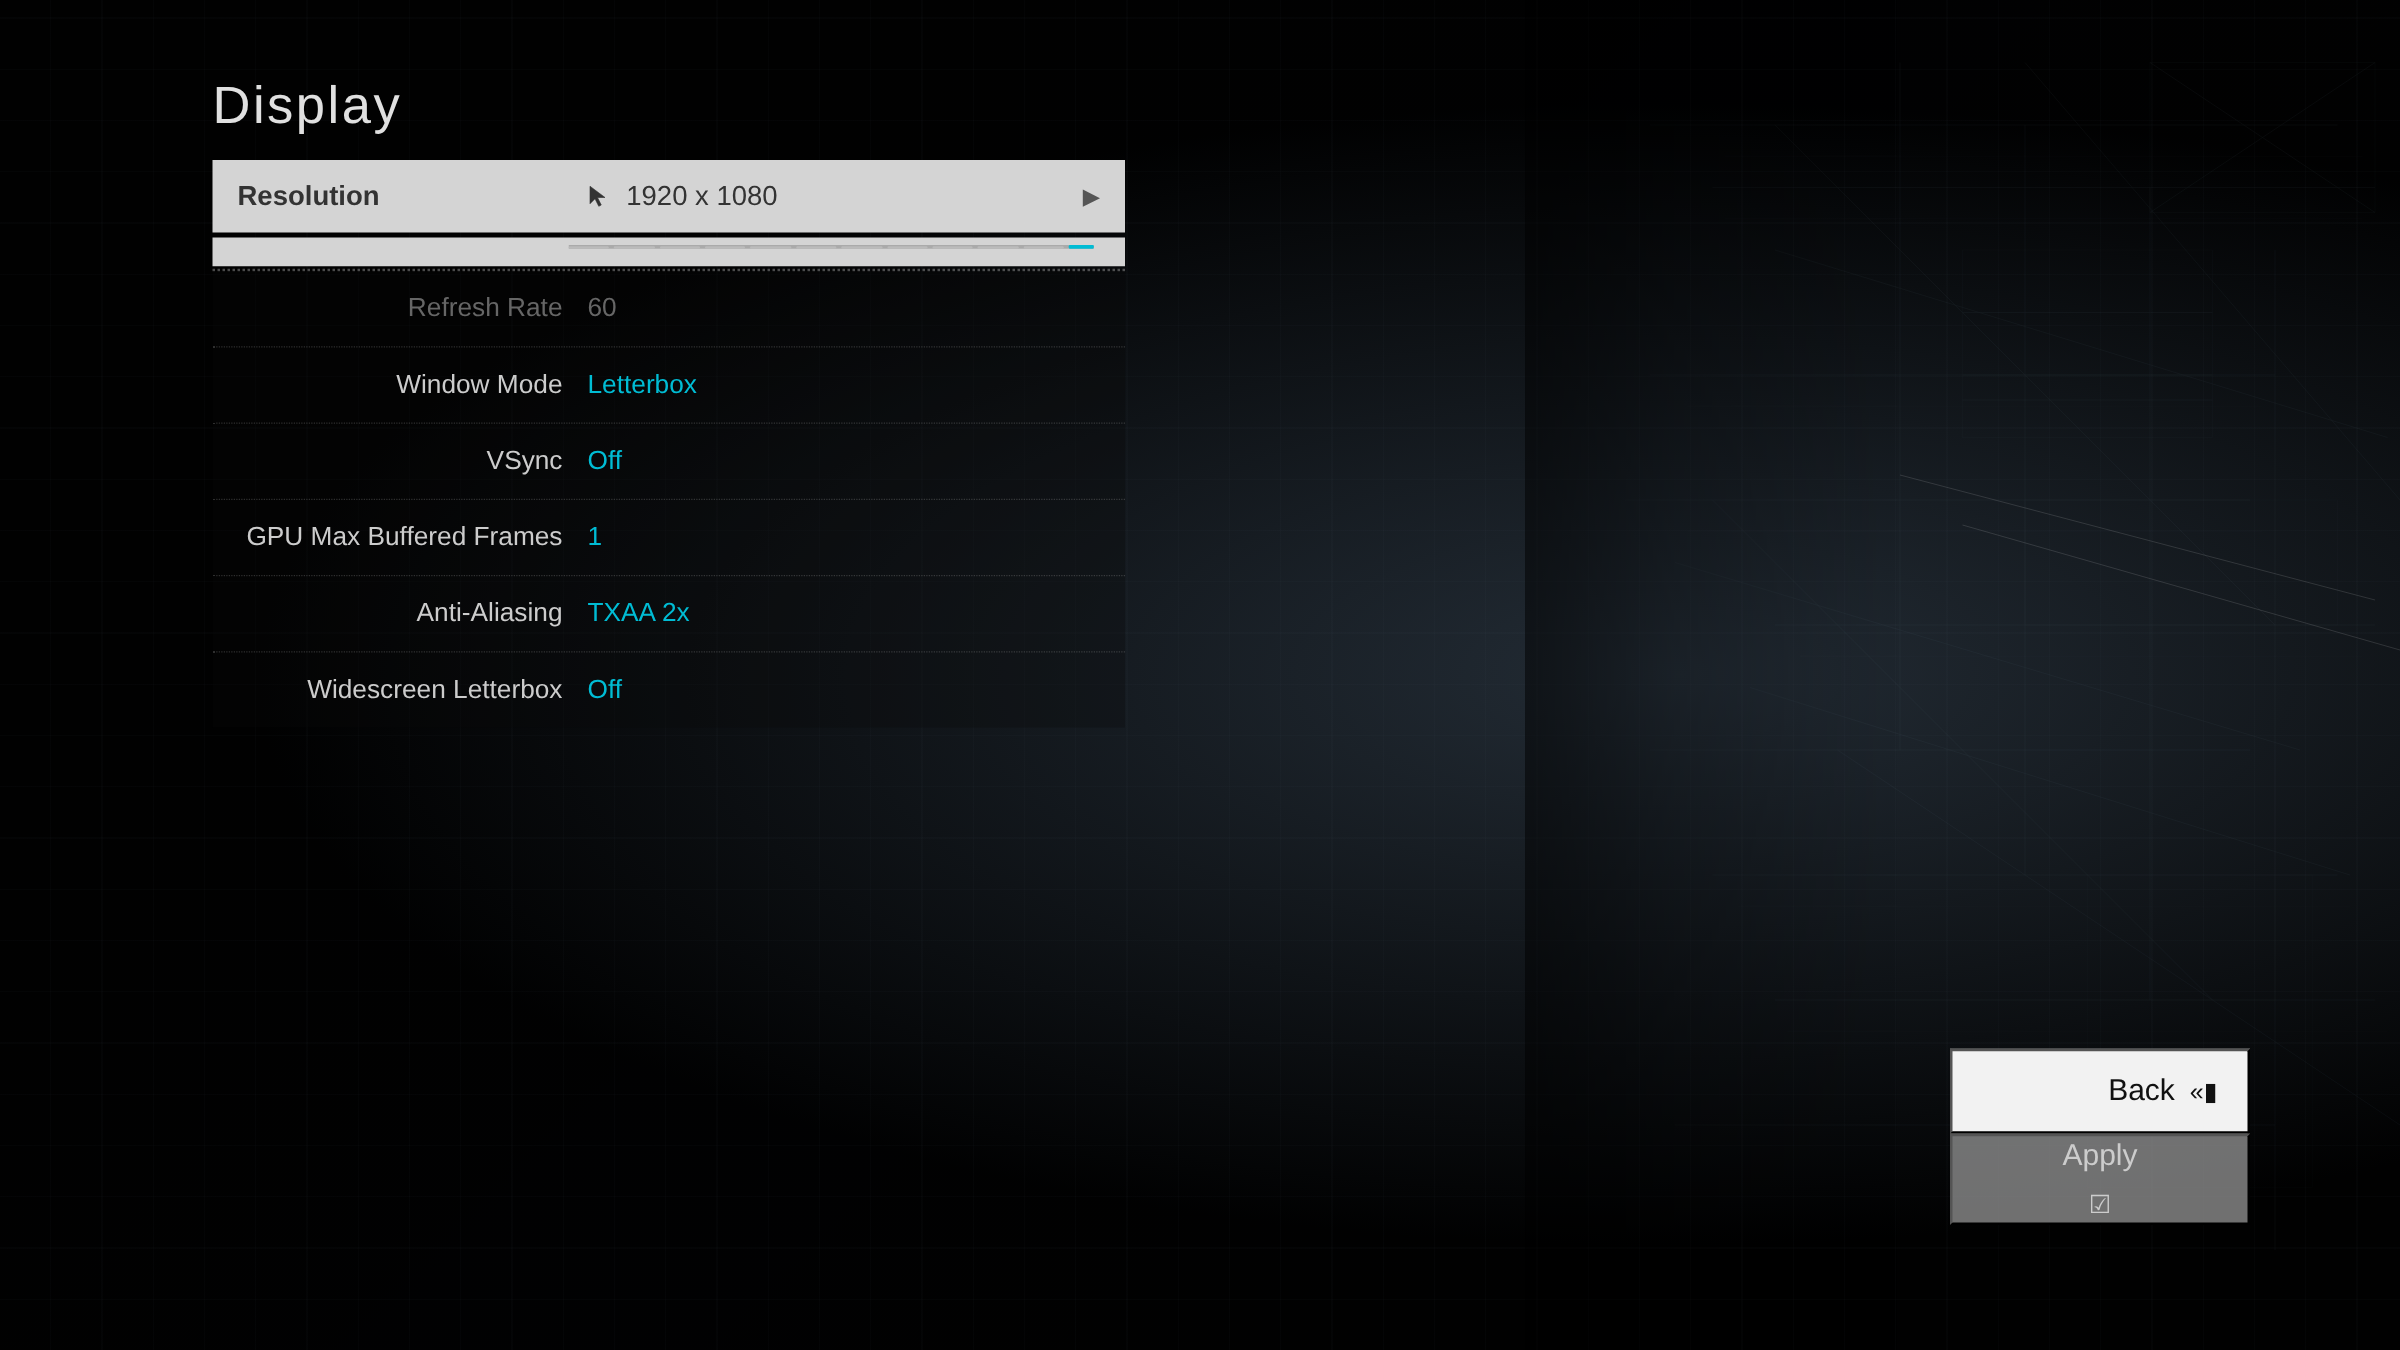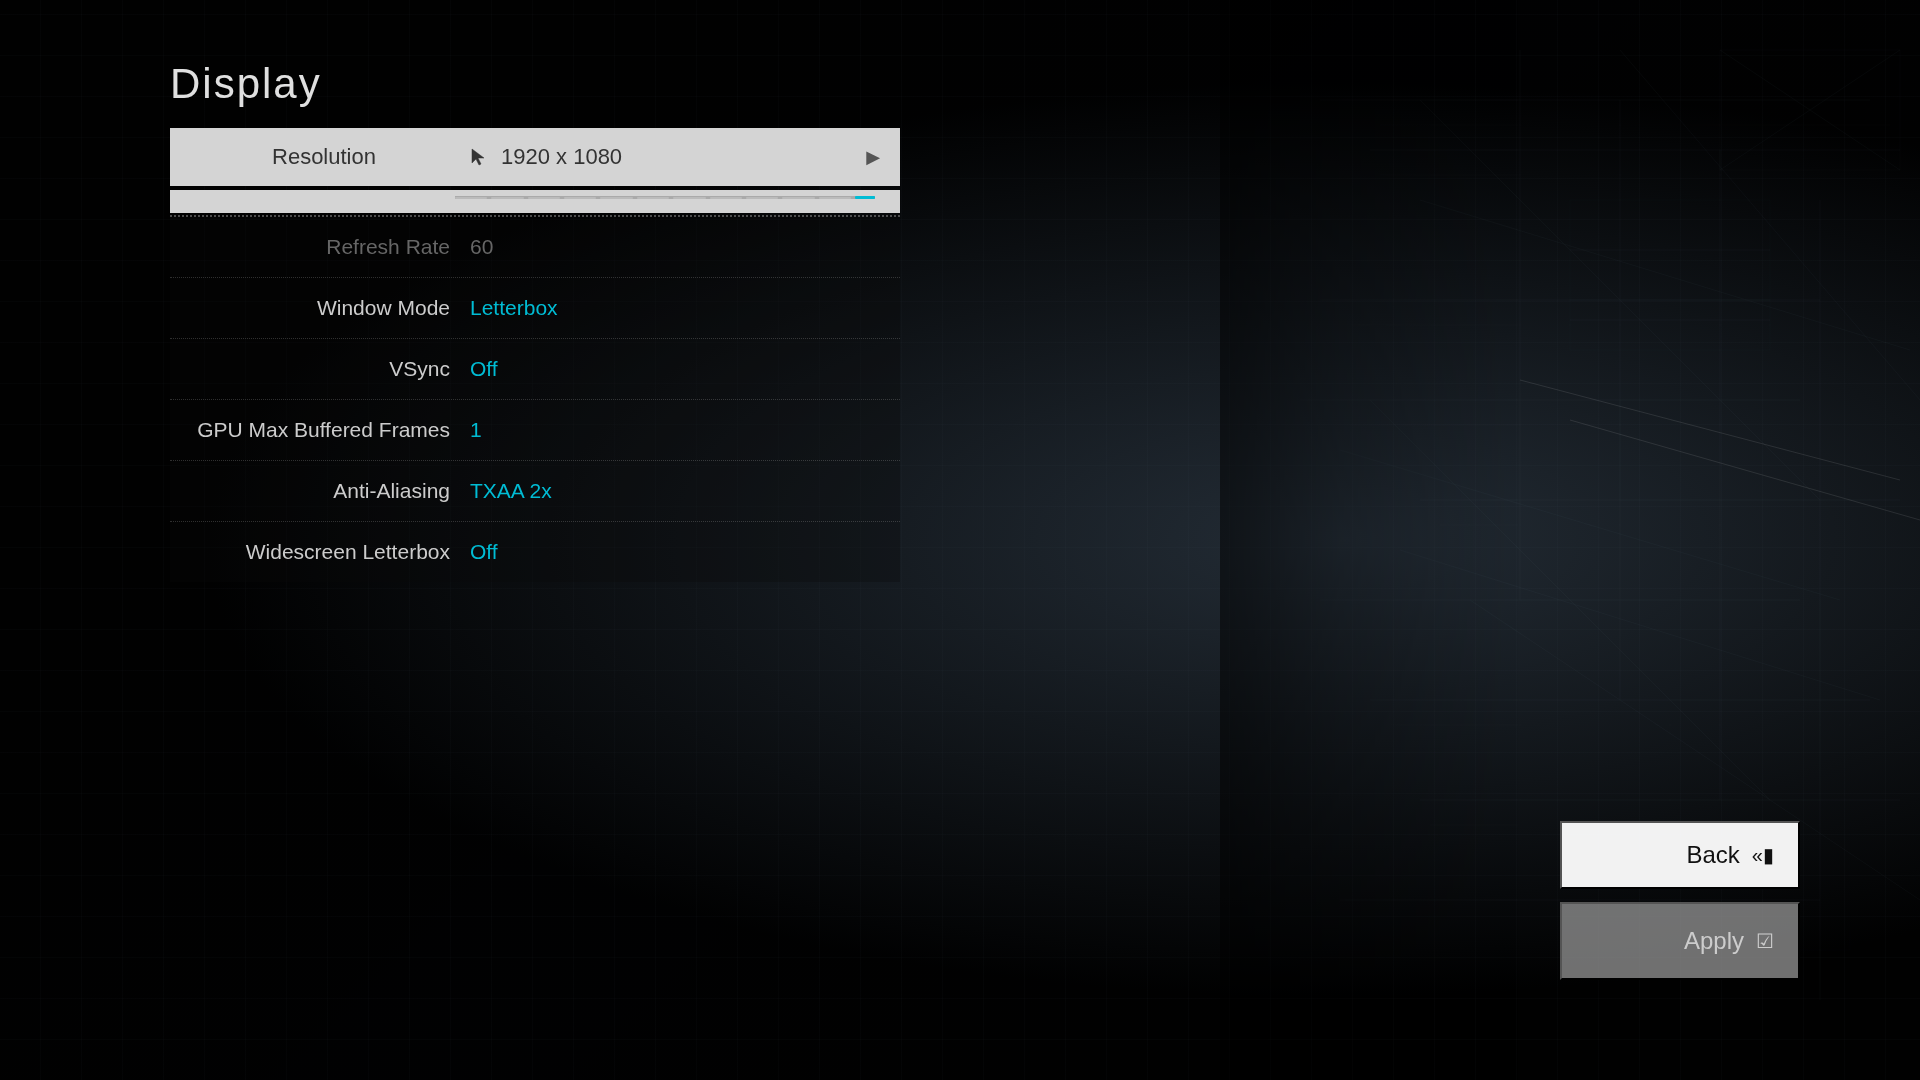--- a/index.html
+++ b/index.html
@@ -66,23 +66,23 @@
       padding: 16px 20px;
       margin-bottom: 4px;
       display: flex;
       align-items: center;
       position: relative;
     }
 
     .resolution-row .setting-label {
       color: #333;
       font-size: 22px;
-      font-weight: 400;
+      font-weight: 700;
       min-width: 280px;
-      text-align: center;
+      text-align: left;
       padding-right: 12px;
     }
 
     .resolution-row .setting-value {
       color: #333;
       font-size: 22px;
       display: flex;
       align-items: center;
       gap: 6px;
       flex: 1;
@@ -167,21 +167,21 @@
     }
 
     
     .buttons-container {
       position: absolute;
       bottom: 100px;
       right: 120px;
       z-index: 20;
       display: flex;
       flex-direction: column;
-      gap: 13px;
+      gap: 0;
       width: 240px;
     }
 
     .btn-back {
       background: rgba(255,255,255,0.95);
       color: #111;
       font-size: 24px;
       font-weight: 400;
       padding: 18px 24px;
       display: flex;
@@ -189,26 +189,27 @@
       justify-content: flex-end;
       gap: 12px;
       cursor: pointer;
     }
 
     .btn-apply {
       background: rgba(160,160,160,0.7);
       color: #ccc;
       font-size: 24px;
       font-weight: 400;
-      padding: 23px 24px;
+      padding: 2px 24px;
       display: flex;
       align-items: center;
       justify-content: flex-end;
       gap: 12px;
       cursor: pointer;
+      flex-direction: column;
     }
 
     .btn-icon {
       font-size: 20px;
     }
   </style>
 </head>
 <body>
 
 <div class="bg"></div>

